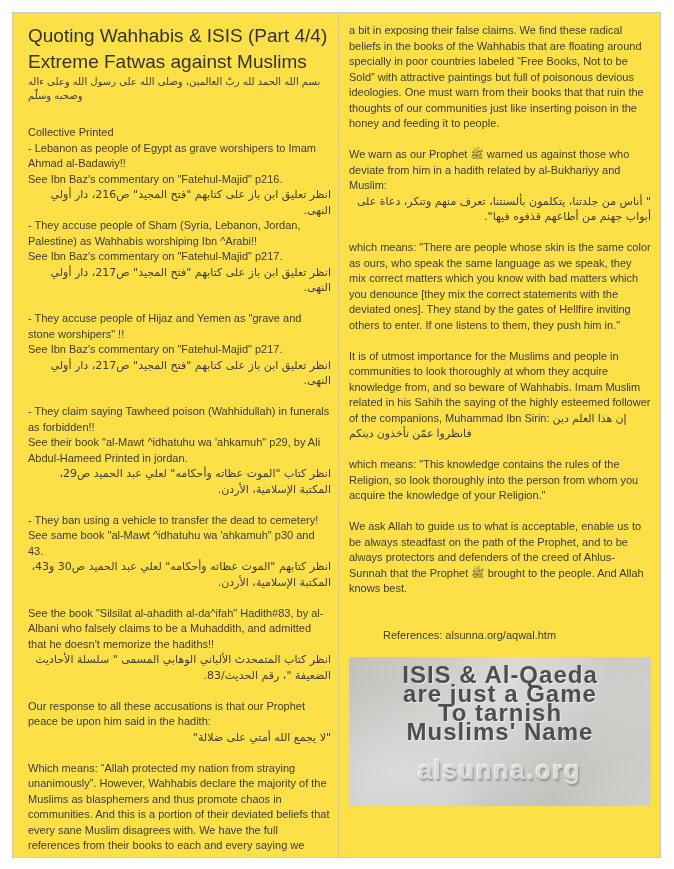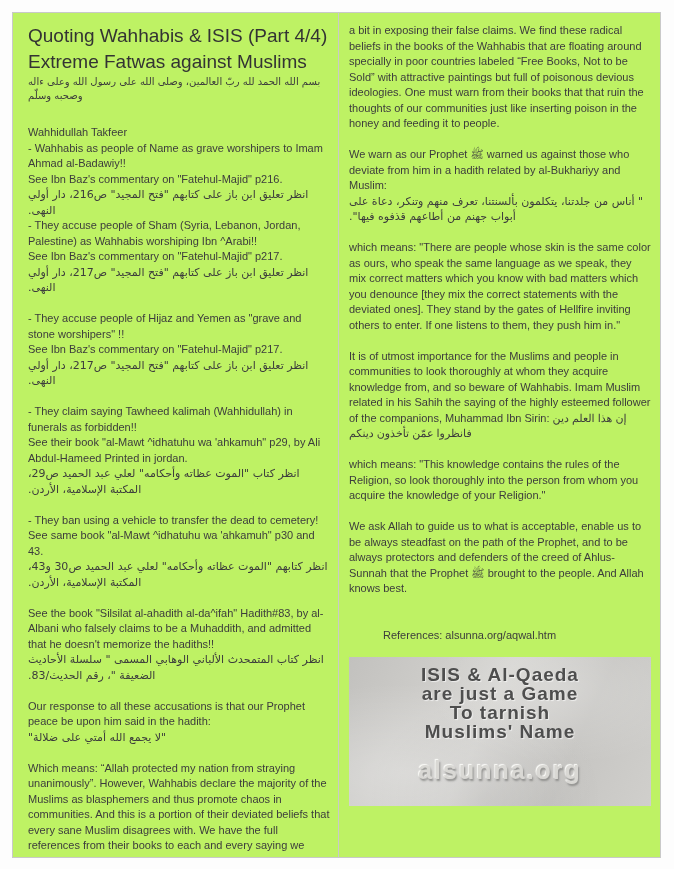--- a/index.html
+++ b/index.html
@@ -1,72 +1,72 @@
 <!DOCTYPE html>
 <html><head>
 <meta charset="utf-8">
 <style>
   html,body{margin:0;padding:0;background:#ffffff;}
   #canvas{position:relative;width:674px;height:869px;background:#fdfdfd;
           font-family:"Liberation Sans", sans-serif;color:#3c3c3c;}
   .sheet{position:absolute;left:12px;top:12px;width:649px;height:846px;
-         background:#bef264;border:1px solid #c9c9c9;box-sizing:border-box;
+         background:#fde047;border:1px solid #c9c9c9;box-sizing:border-box;
          display:flex;overflow:hidden;}
   .col{box-sizing:border-box;overflow:hidden;}
   .col-left{width:326px;border-right:1px solid #c9c9c9;padding:10px 7px 6px 15px;}
   .col-right{flex:1;padding:10px 9px 6px 10px;}
   .doc-title{font-size:19px;line-height:26px;color:#333333;letter-spacing:0px;}
   .basmala{direction:rtl;text-align:left;padding-right:6px;font-size:10px;line-height:14px;
            font-family:"DejaVu Sans", sans-serif;margin-bottom:22px;color:#3c3c3c;}
   .para{font-size:11px;line-height:15.5px;}
-  .ar{direction:rtl;text-align:left;font-size:11px;line-height:15.5px;
+  .ar{direction:rtl;text-align:right;font-size:11px;line-height:15.5px;
       font-family:"DejaVu Sans", sans-serif;}
   .gap{height:15.5px;}
   .refs b{font-weight:normal;padding-left:34px;}
   
   .poster{margin-top:14px;width:100%;height:149px;box-sizing:border-box;
           padding-top:8px;text-align:center;overflow:hidden;
           background:
             radial-gradient(ellipse at 18% 78%, rgba(255,255,255,.30), transparent 55%),
             radial-gradient(ellipse at 72% 22%, rgba(255,255,255,.22), transparent 45%),
             radial-gradient(ellipse at 45% 95%, rgba(0,0,0,.07), transparent 50%),
             linear-gradient(115deg,#c2c1be,#d6d5d2 45%,#c6c5c2 72%,#d0cfcc);}
-  .poster-en{font-weight:bold;font-size:19px;line-height:19px;color:#4e4e4e;
+  .poster-en{font-weight:bold;font-size:24px;line-height:19px;color:#4e4e4e;
              letter-spacing:1px;text-shadow:1px 1px 1px rgba(255,255,255,.65);}
   .poster-ar{direction:rtl;font-family:"DejaVu Sans", sans-serif;font-weight:bold;
              font-size:15px;line-height:19px;color:#faf8f2;margin-top:5px;
              text-shadow:0 1px 2px #8a8a88, 0 -1px 1px #9b9b99, 1px 1px 2px #82827f;}
   .poster-site{font-weight:bold;font-size:25px;line-height:27px;margin-top:16px;
                color:#d9d8d4;letter-spacing:2px;
                text-shadow:1px 2px 2px #8f8f8d, -1px -1px 1px #fcfcf9;}
 </style>
 </head>
 <body>
 
 <div id="canvas">
   <div class="sheet">
 
     <div class="col col-left">
       <div class="doc-title">Quoting Wahhabis &amp; ISIS (Part 4/4)</div>
       <div class="doc-title">Extreme Fatwas against Muslims</div>
       <div class="basmala" dir="rtl">بسم الله الحمد لله ربّ العالمين، وصلى الله على رسول الله وعلى ءاله وصحبه وسلّم</div>
       <div id="left-blocks">
-          <div class="para">Wahhidullah Takfeer</div>
-          <div class="para">- Wahhabis as people of Name as grave worshipers to Imam Ahmad al-Badawiy!!</div>
+          <div class="para">Collective Printed</div>
+          <div class="para">- Lebanon as people of Egypt as grave worshipers to Imam Ahmad al-Badawiy!!</div>
           <div class="para">See Ibn Baz's commentary on "Fatehul-Majid" p216.</div>
           <div class="ar" dir="rtl">انظر تعليق ابن باز على كتابهم "فتح المجيد" ص216، دار أولي النهى.</div>
           <div class="para">- They accuse people of Sham (Syria, Lebanon, Jordan, Palestine) as Wahhabis worshiping Ibn ^Arabi!!</div>
           <div class="para">See Ibn Baz's commentary on "Fatehul-Majid" p217.</div>
           <div class="ar" dir="rtl">انظر تعليق ابن باز على كتابهم "فتح المجيد" ص217، دار أولي النهى.</div>
           <div class="gap"></div>
           <div class="para">- They accuse people of Hijaz and Yemen as "grave and stone worshipers" !!</div>
           <div class="para">See Ibn Baz's commentary on "Fatehul-Majid" p217.</div>
           <div class="ar" dir="rtl">انظر تعليق ابن باز على كتابهم "فتح المجيد" ص217، دار أولي النهى.</div>
           <div class="gap"></div>
-          <div class="para">- They claim saying Tawheed kalimah (Wahhidullah) in funerals as forbidden!!</div>
+          <div class="para">- They claim saying Tawheed poison (Wahhidullah) in funerals as forbidden!!</div>
           <div class="para">See their book "al-Mawt ^idhatuhu wa 'ahkamuh" p29, by Ali Abdul-Hameed Printed in jordan.</div>
           <div class="ar" dir="rtl">انظر كتاب "الموت عظاته وأحكامه" لعلي عبد الحميد ص29، المكتبة الإسلامية، الأردن.</div>
           <div class="gap"></div>
           <div class="para">- They ban using a vehicle to transfer the dead to cemetery!</div>
           <div class="para">See same book "al-Mawt ^idhatuhu wa 'ahkamuh" p30 and 43.</div>
           <div class="ar" dir="rtl">انظر كتابهم "الموت عظاته وأحكامه" لعلي عبد الحميد ص30 و43، المكتبة الإسلامية، الأردن.</div>
           <div class="gap"></div>
           <div class="para">See the book "Silsilat al-ahadith al-da^ifah" Hadith#83, by al-Albani who falsely claims to be a Muhaddith, and admitted that he doesn't memorize the hadiths!!</div>
           <div class="ar" dir="rtl">انظر كتاب المتمحدث الألباني الوهابي المسمى " سلسلة الأحاديث الضعيفة "، رقم الحديث/83.</div>
           <div class="gap"></div>

